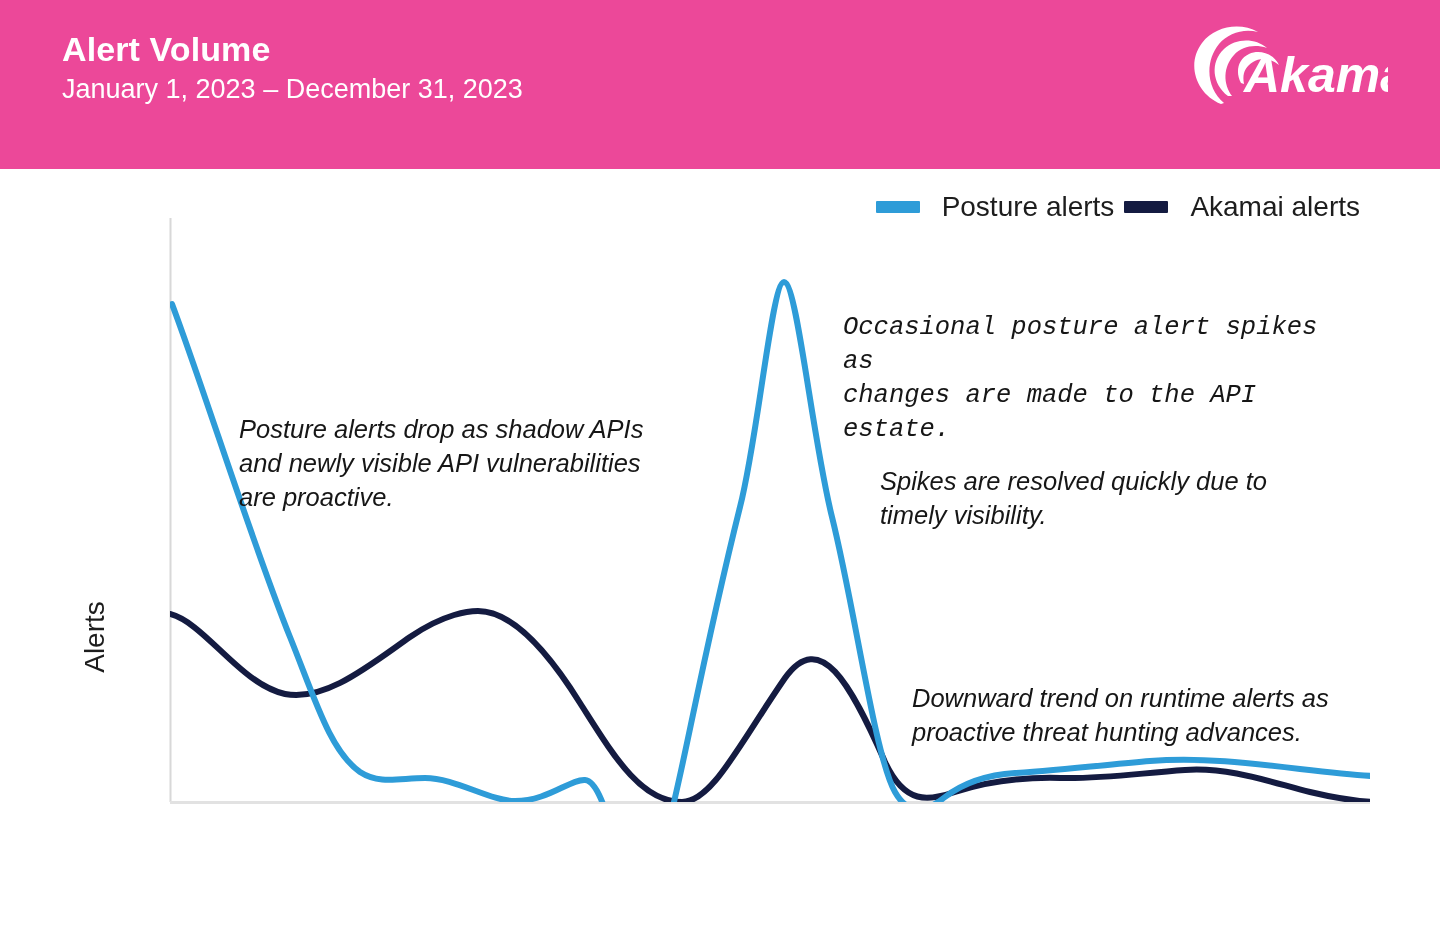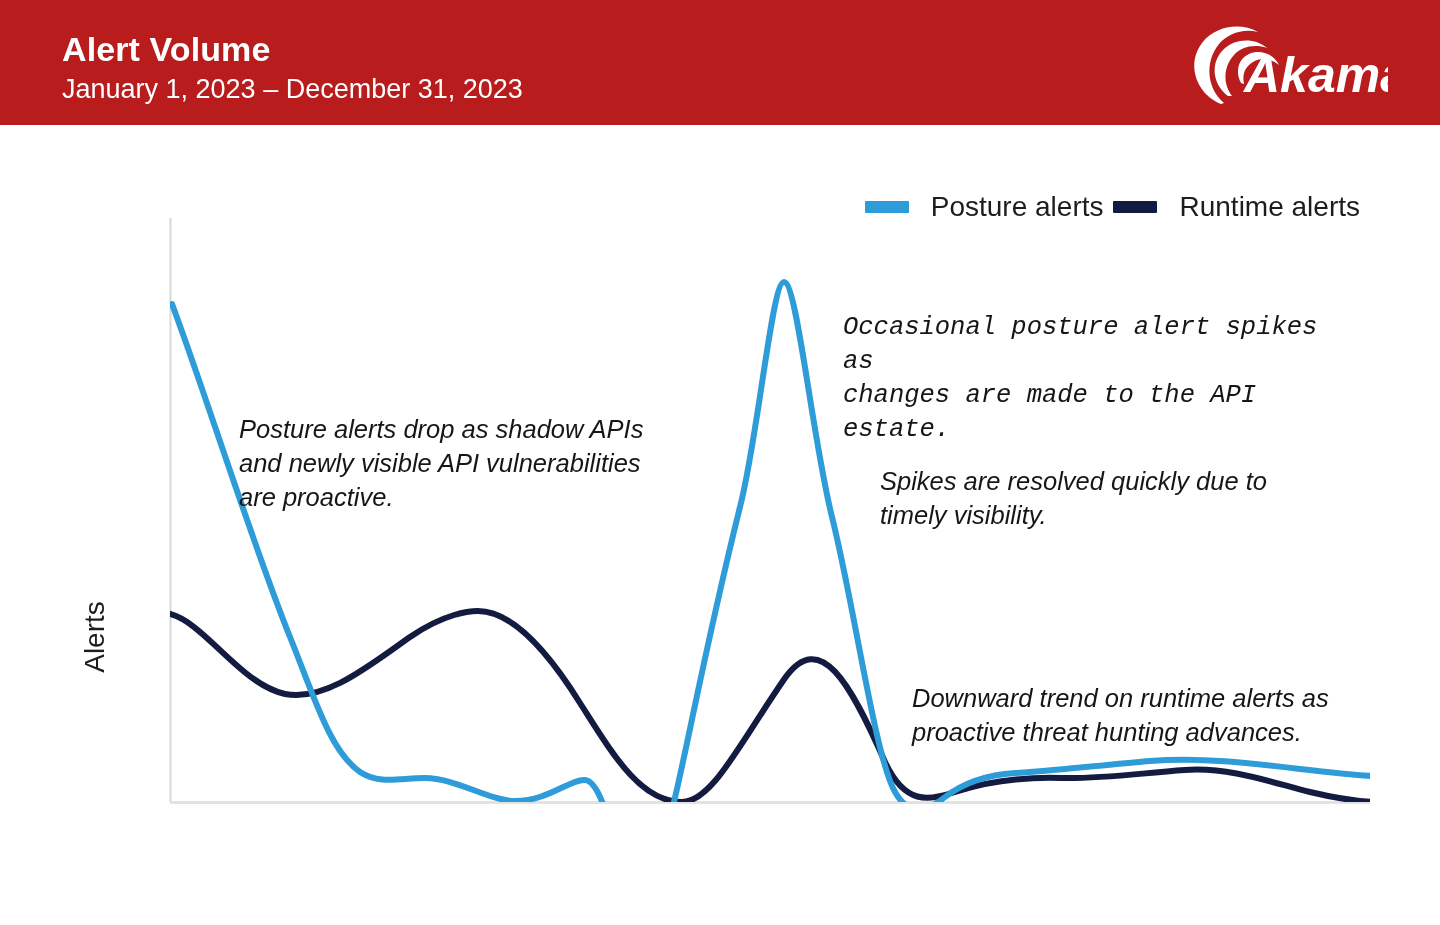--- a/index.html
+++ b/index.html
@@ -14,22 +14,22 @@
     font-family: "Liberation Sans", sans-serif;
     overflow: hidden;
     position: relative;
   }
 
   
   .header {
     position: absolute;
     left: 0; top: 0;
     width: 1440px;
-    height: 125px;
-    background: #b91c1c;
+    height: 169px;
+    background: #ec4899;
     box-sizing: border-box;
   }
   .header-titles {
     position: absolute;
     left: 62px;
     top: 28px;
   }
   .header-title {
     color: #ffffff;
     font-size: 34px;
@@ -144,21 +144,21 @@
   </svg>
 </div>
 
 <div class="legend">
   <div class="legend-row">
     <span class="legend-swatch" style="background:#2E9CD8"></span>
     <span class="legend-label">Posture alerts</span>
   </div>
   <div class="legend-row">
     <span class="legend-swatch" style="background:#141B41"></span>
-    <span class="legend-label">Runtime alerts</span>
+    <span class="legend-label">Akamai alerts</span>
   </div>
 </div>
 
 <div class="chart-wrap">
 
   <svg class="chart-svg" viewBox="0 0 1440 788" preserveAspectRatio="none">
     <defs>
       <clipPath id="plotClip">
         <rect x="170" y="60" width="1200" height="605"></rect>
       </clipPath>

